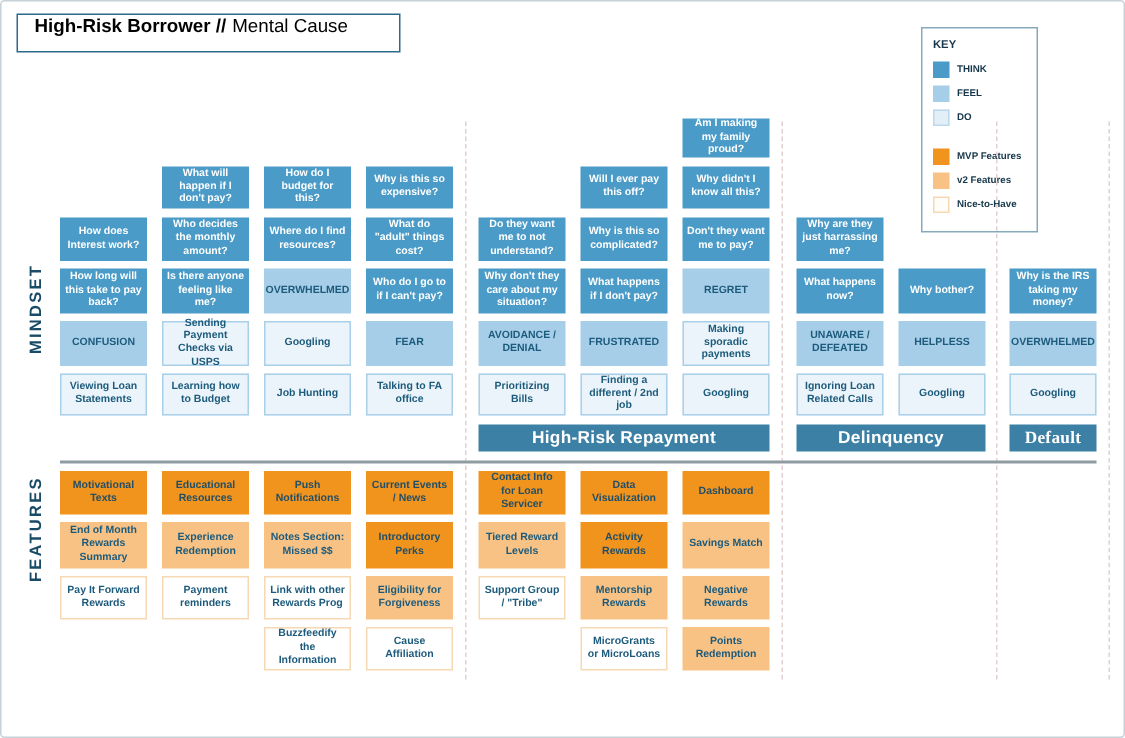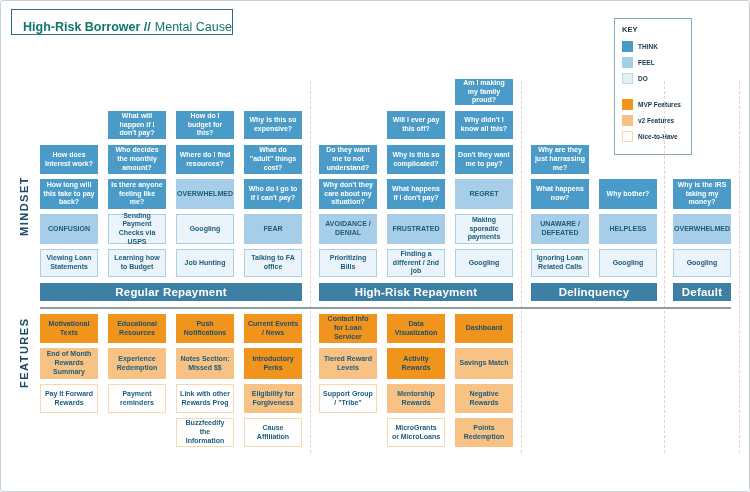--- a/index.html
+++ b/index.html
@@ -3,24 +3,24 @@
 <meta charset="utf-8">
 <style>
   html,body{margin:0;padding:0;background:#fff;}
   .page{
     position:relative; width:750px; height:492px; box-sizing:border-box;
     background:#ffffff; border:1px solid #c7d1d8; border-radius:3px;
     font-family:"Liberation Sans", sans-serif; overflow:hidden;
   }
   
   .title-box{
-    position:absolute; left:10px; top:8px; width:222px; height:26px;
+    position:absolute; left:10px; top:8px; width:256px; height:26px;
     border:1.5px solid #2a6a8c; box-sizing:border-box;
-    display:flex; align-items:flex-end; padding-left:11px;
-    color:#0f766e; font-size:12.5px; white-space:nowrap;
+    display:flex; align-items:flex-start; padding-left:11px;
+    color:#000000; font-size:12.5px; white-space:nowrap;
   }
   .title-bold{font-weight:700; margin-right:4px;}
   
   .key-box{
     position:absolute; left:613px; top:17px; width:78px; height:137px;
     border:1px solid #86a9bc; box-sizing:border-box; padding:6px 0 0 7px; background:#fff;
   }
   .key-heading{font-size:7.5px; font-weight:700; color:#17374a; margin-bottom:7px;}
   .key-row{display:flex; align-items:center; margin-bottom:5px;}
   .key-gap{margin-top:15px;}
@@ -112,24 +112,23 @@
   <div class="vlabel mindset">MINDSET</div>
   <div class="vlabel features">FEATURES</div>
 
   <div class="vsep" style="left:309px;"></div>
   <div class="vsep" style="left:520px;"></div>
   <div class="vsep" style="left:663px;"></div>
   <div class="vsep" style="left:738px;"></div>
 
   <div class="board" id="board">
     <div class="features-divider"></div>
-  <div class="phase-bar" style="grid-column: 1 / 8;">Regular Repayment</div>
       <div class="phase-bar" style="grid-column: 15 / 18;">Delinquency</div>
       <div class="phase-bar" style="grid-column: 9 / 14;">High-Risk Repayment</div>
-      <div class="phase-bar" style="grid-column: 19 / 20;">Default</div>
+      <div class="phase-bar" style="grid-column: 19 / 20; font-family: Liberation Serif, serif;">Default</div>
       <div class="box think" style="grid-area: 1 / 13;">Am I making my family proud?</div>
       <div class="box think" style="grid-area: 3 / 3;">What will happen if I don't pay?</div>
       <div class="box think" style="grid-area: 3 / 5;">How do I budget for this?</div>
       <div class="box think" style="grid-area: 3 / 7;">Why is this so expensive?</div>
       <div class="box think" style="grid-area: 3 / 11;">Will I ever pay this off?</div>
       <div class="box think" style="grid-area: 3 / 13;">Why didn't I know all this?</div>
       <div class="box think" style="grid-area: 5 / 1;">How does Interest work?</div>
       <div class="box think" style="grid-area: 5 / 3;">Who decides the monthly amount?</div>
       <div class="box think" style="grid-area: 5 / 5;">Where do I find resources?</div>
       <div class="box think" style="grid-area: 5 / 7;">What do "adult" things cost?</div>

